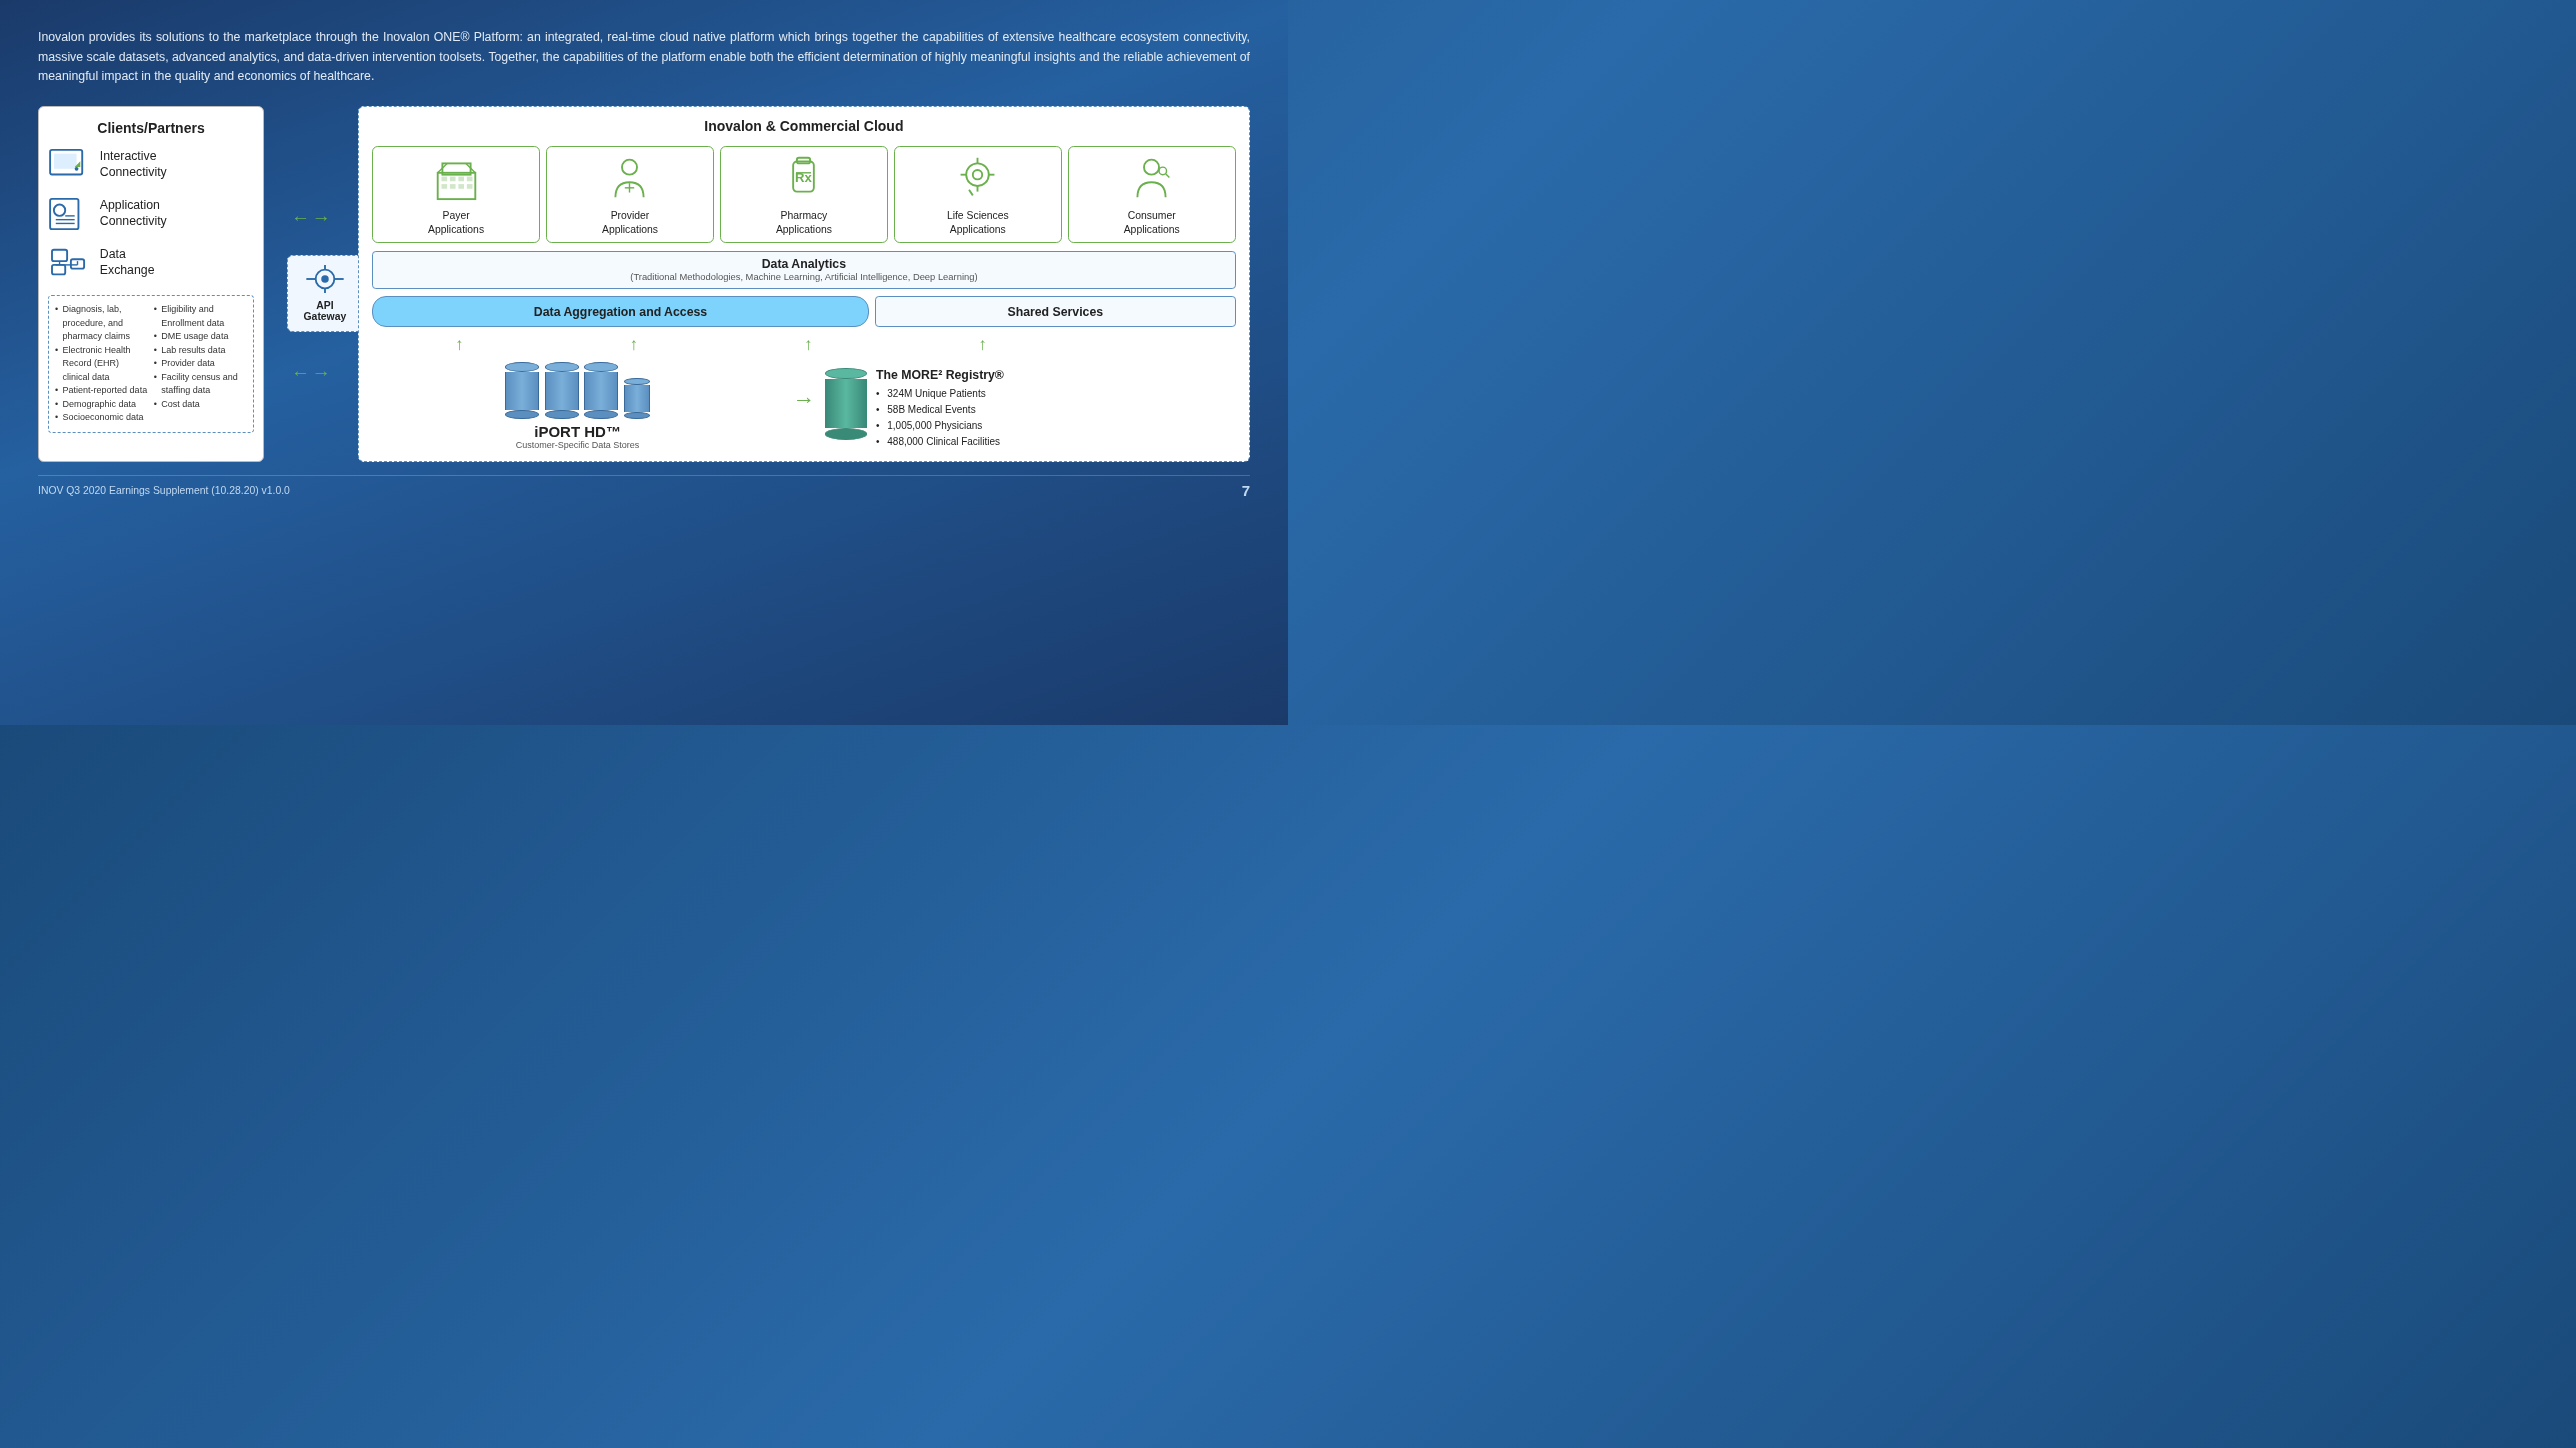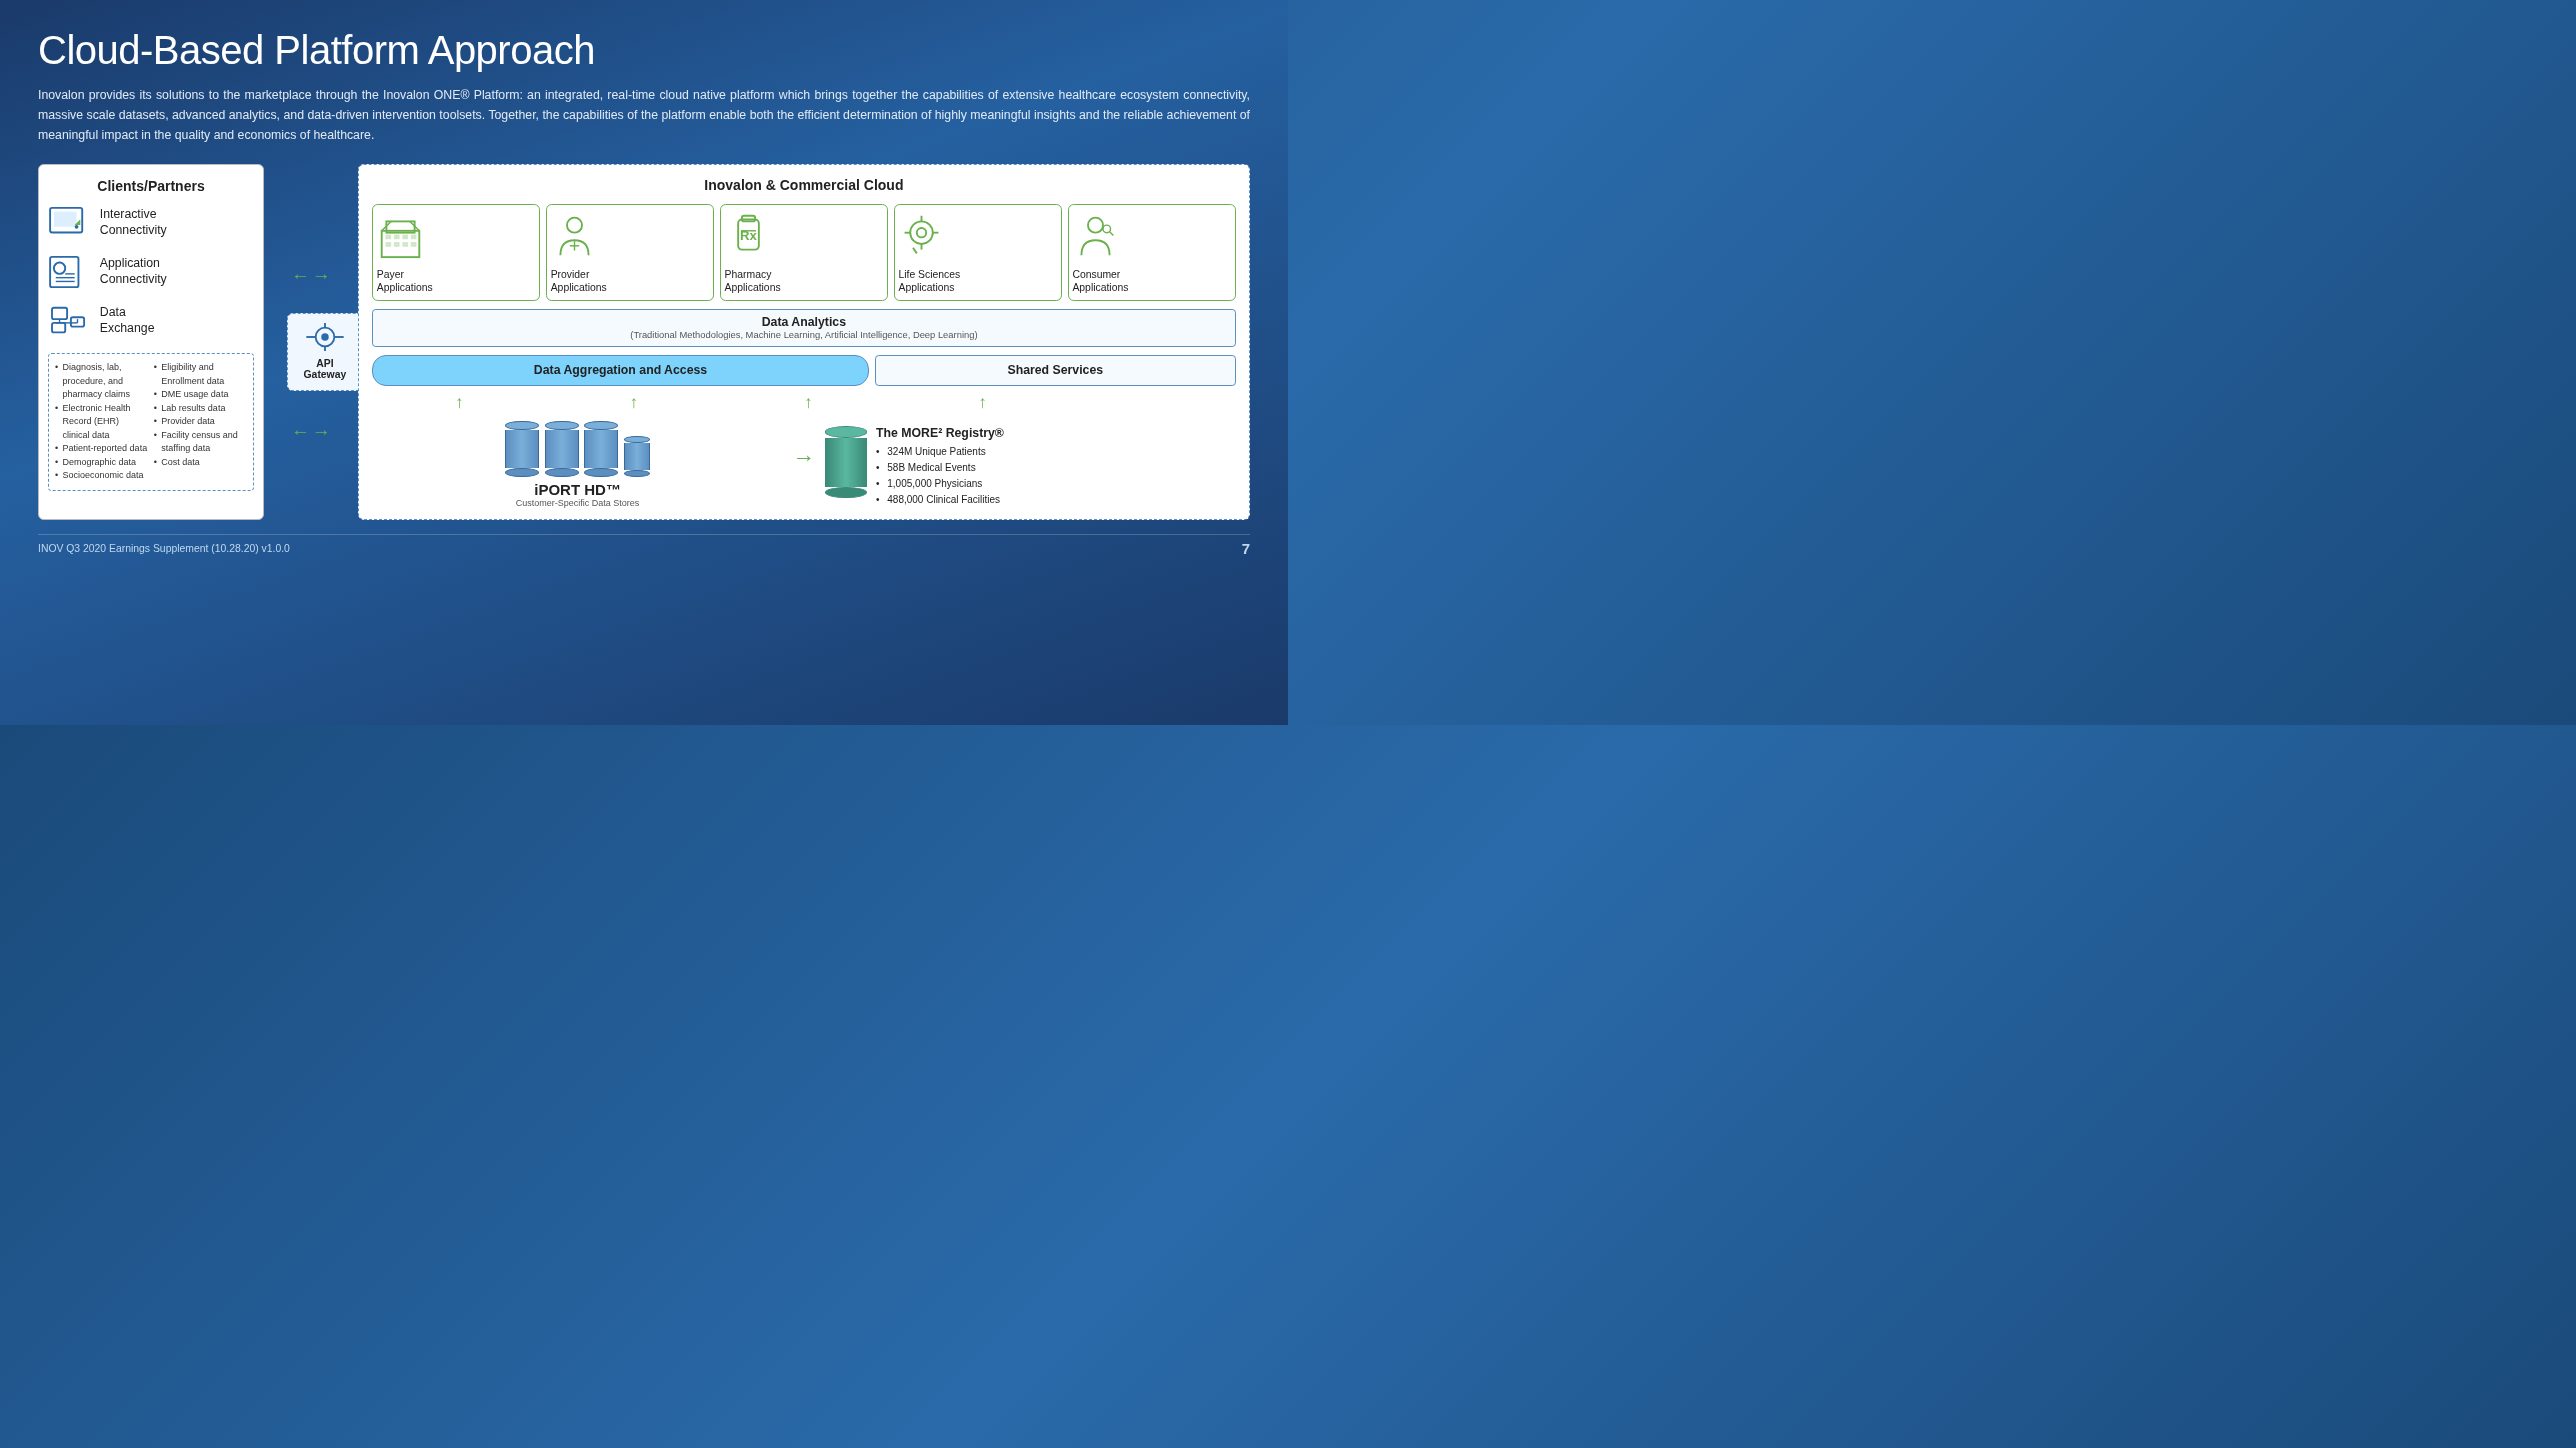--- a/index.html
+++ b/index.html
@@ -163,20 +163,21 @@
     .app-tiles {
       display: flex;
       gap: 5.7px;
       justify-content: space-between;
     }
     .app-tile {
       border: 1.9px solid #6ab04c;
       border-radius: 5.7px;
       padding: 7.5px 3.8px 5.7px 3.8px;
       flex: 1;
+      text-align: center;
       background: #fff;
     }
     .tile-icon {
       font-size: 26.4px;
       color: #6ab04c;
       line-height: 1;
       margin-bottom: 3.8px;
     }
     .tile-label {
       font-size: 10.4px;
@@ -345,21 +346,20 @@
       justify-content: space-around;
       color: #6ab04c;
       font-size: 15px;
       margin: 0;
     }
   </style>
 </head>
 <body>
 
 <div class="page">
-  <h1 class="title">Cloud-Based Platform Approach</h1>
   <p class="subtitle-text">Inovalon provides its solutions to the marketplace through the Inovalon ONE® Platform: an integrated, real-time cloud native platform which brings together the capabilities of extensive healthcare ecosystem connectivity, massive scale datasets, advanced analytics, and data-driven intervention toolsets. Together, the capabilities of the platform enable both the efficient determination of highly meaningful insights and the reliable achievement of meaningful impact in the quality and economics of healthcare.</p>
 
   <div class="diagram-area">
 
     <div class="left-panel">
       <div class="left-panel-title">Clients/Partners</div>
 
       <div class="connectivity-item">
         <div class="conn-icon">
           <svg width="42" height="34" viewBox="0 0 44 36">

